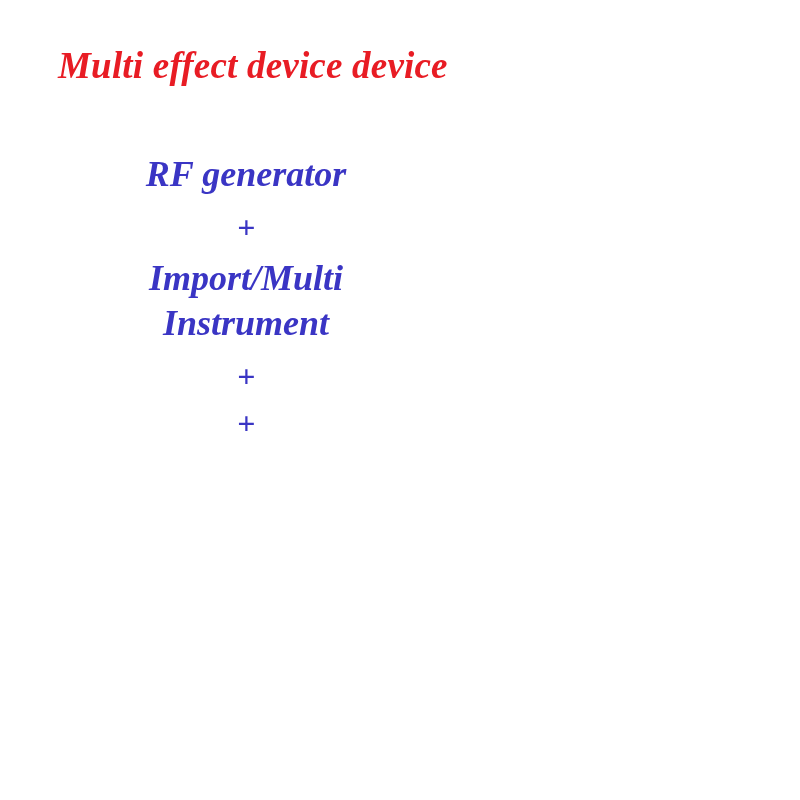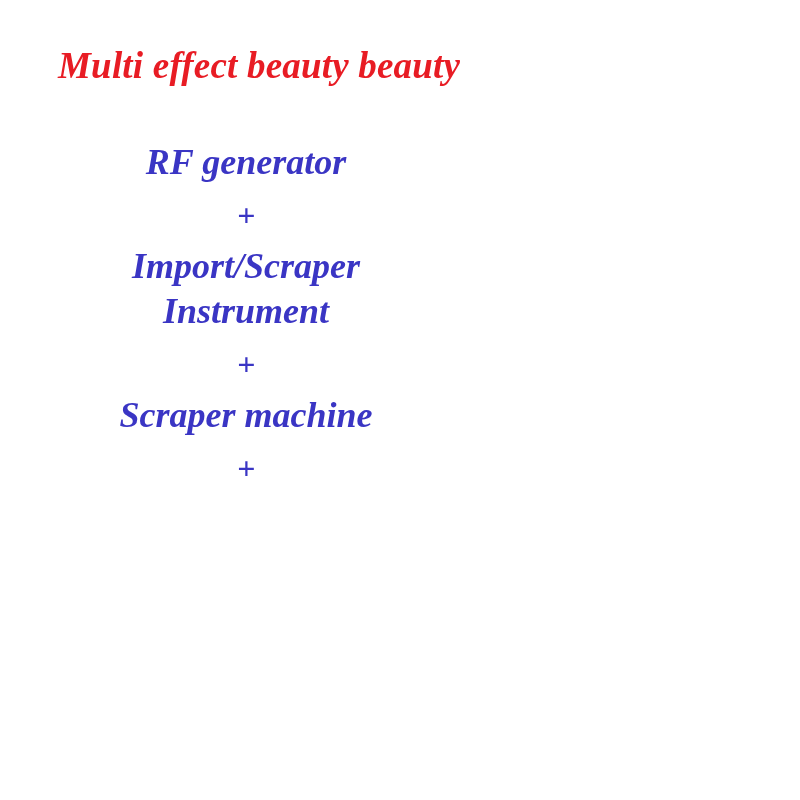--- a/index.html
+++ b/index.html
@@ -25,55 +25,54 @@
   }
   .feature-list{
     position:absolute;left:46px;top:140px;width:400px;
     text-align:center;
   }
   .feature{
     font-family:"Liberation Serif", serif;
     font-weight:bold;font-style:italic;
     color:#3a35c4;
     font-size:36px;line-height:45px;
-    margin:0;
+    margin:12px;
     white-space:pre-line;
   }
   .plus{
     font-family:"Liberation Serif", serif;
     font-weight:bold;font-style:italic;
     color:#3a35c4;
     font-size:32px;line-height:34px;
     margin:13px 0 12px 0;
   }
 
   
   .device{position:absolute;left:500px;top:0;width:300px;height:800px;}
 </style>
 </head>
 <body>
 
 <div id="stage">
 
   <div class="copy-col">
 
-    <div class="headline">Multi effect beauty beauty</div>
+    <div class="headline">Multi effect device device</div>
 
     <div class="feature-list">
 
       <p class="feature">RF generator</p>
 
       <p class="plus">+</p>
 
-      <p class="feature">Import/Scraper
+      <p class="feature">Import/Multi
 Instrument</p>
 
       <p class="plus">+</p>
 
-      <p class="feature">Scraper machine</p>
 
       <p class="plus">+</p>
 
 
     </div>
   </div>
 
   <div class="device">
 
     

